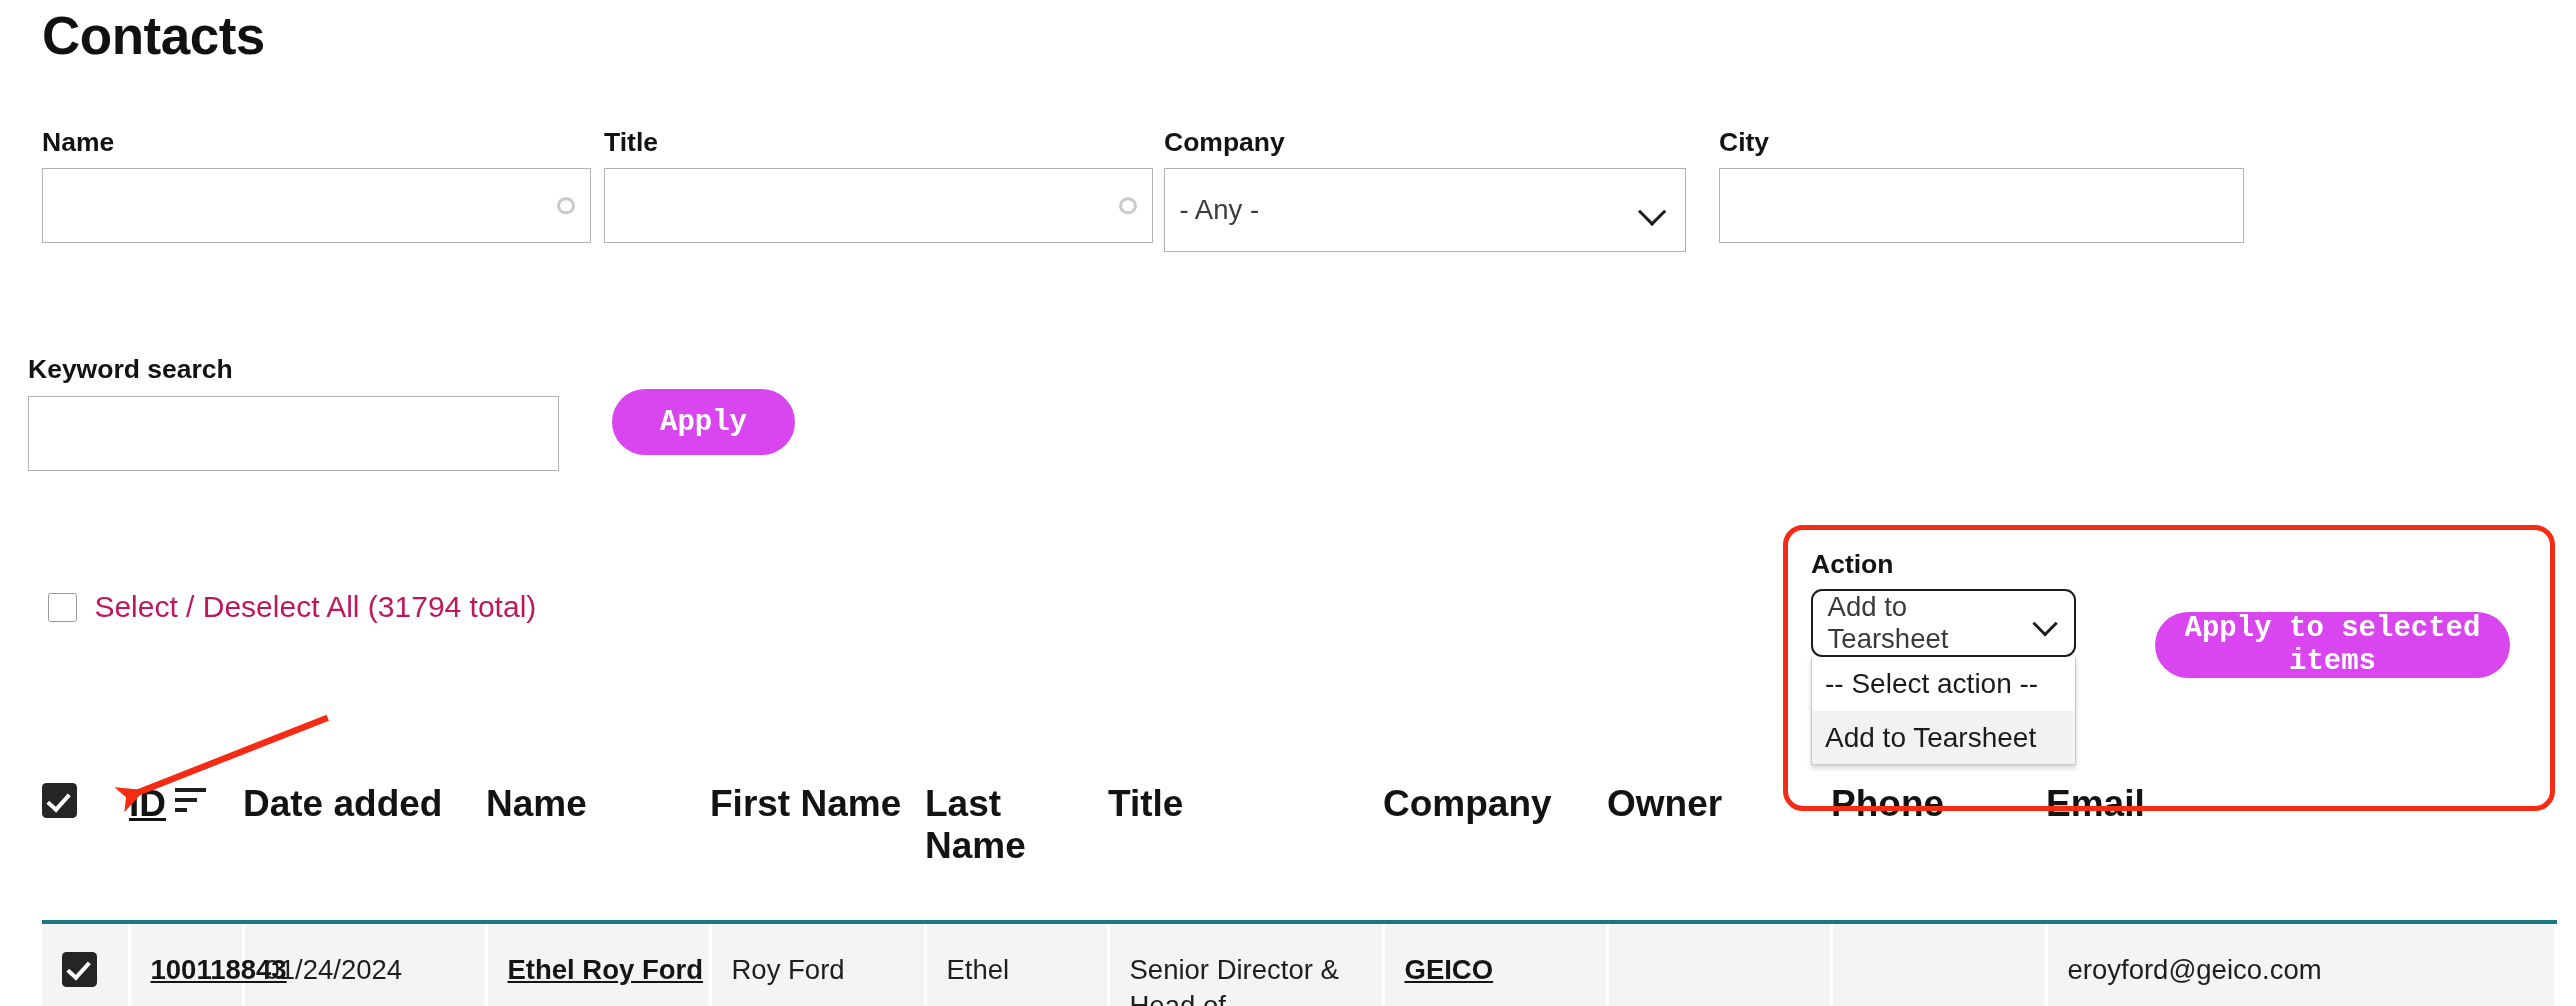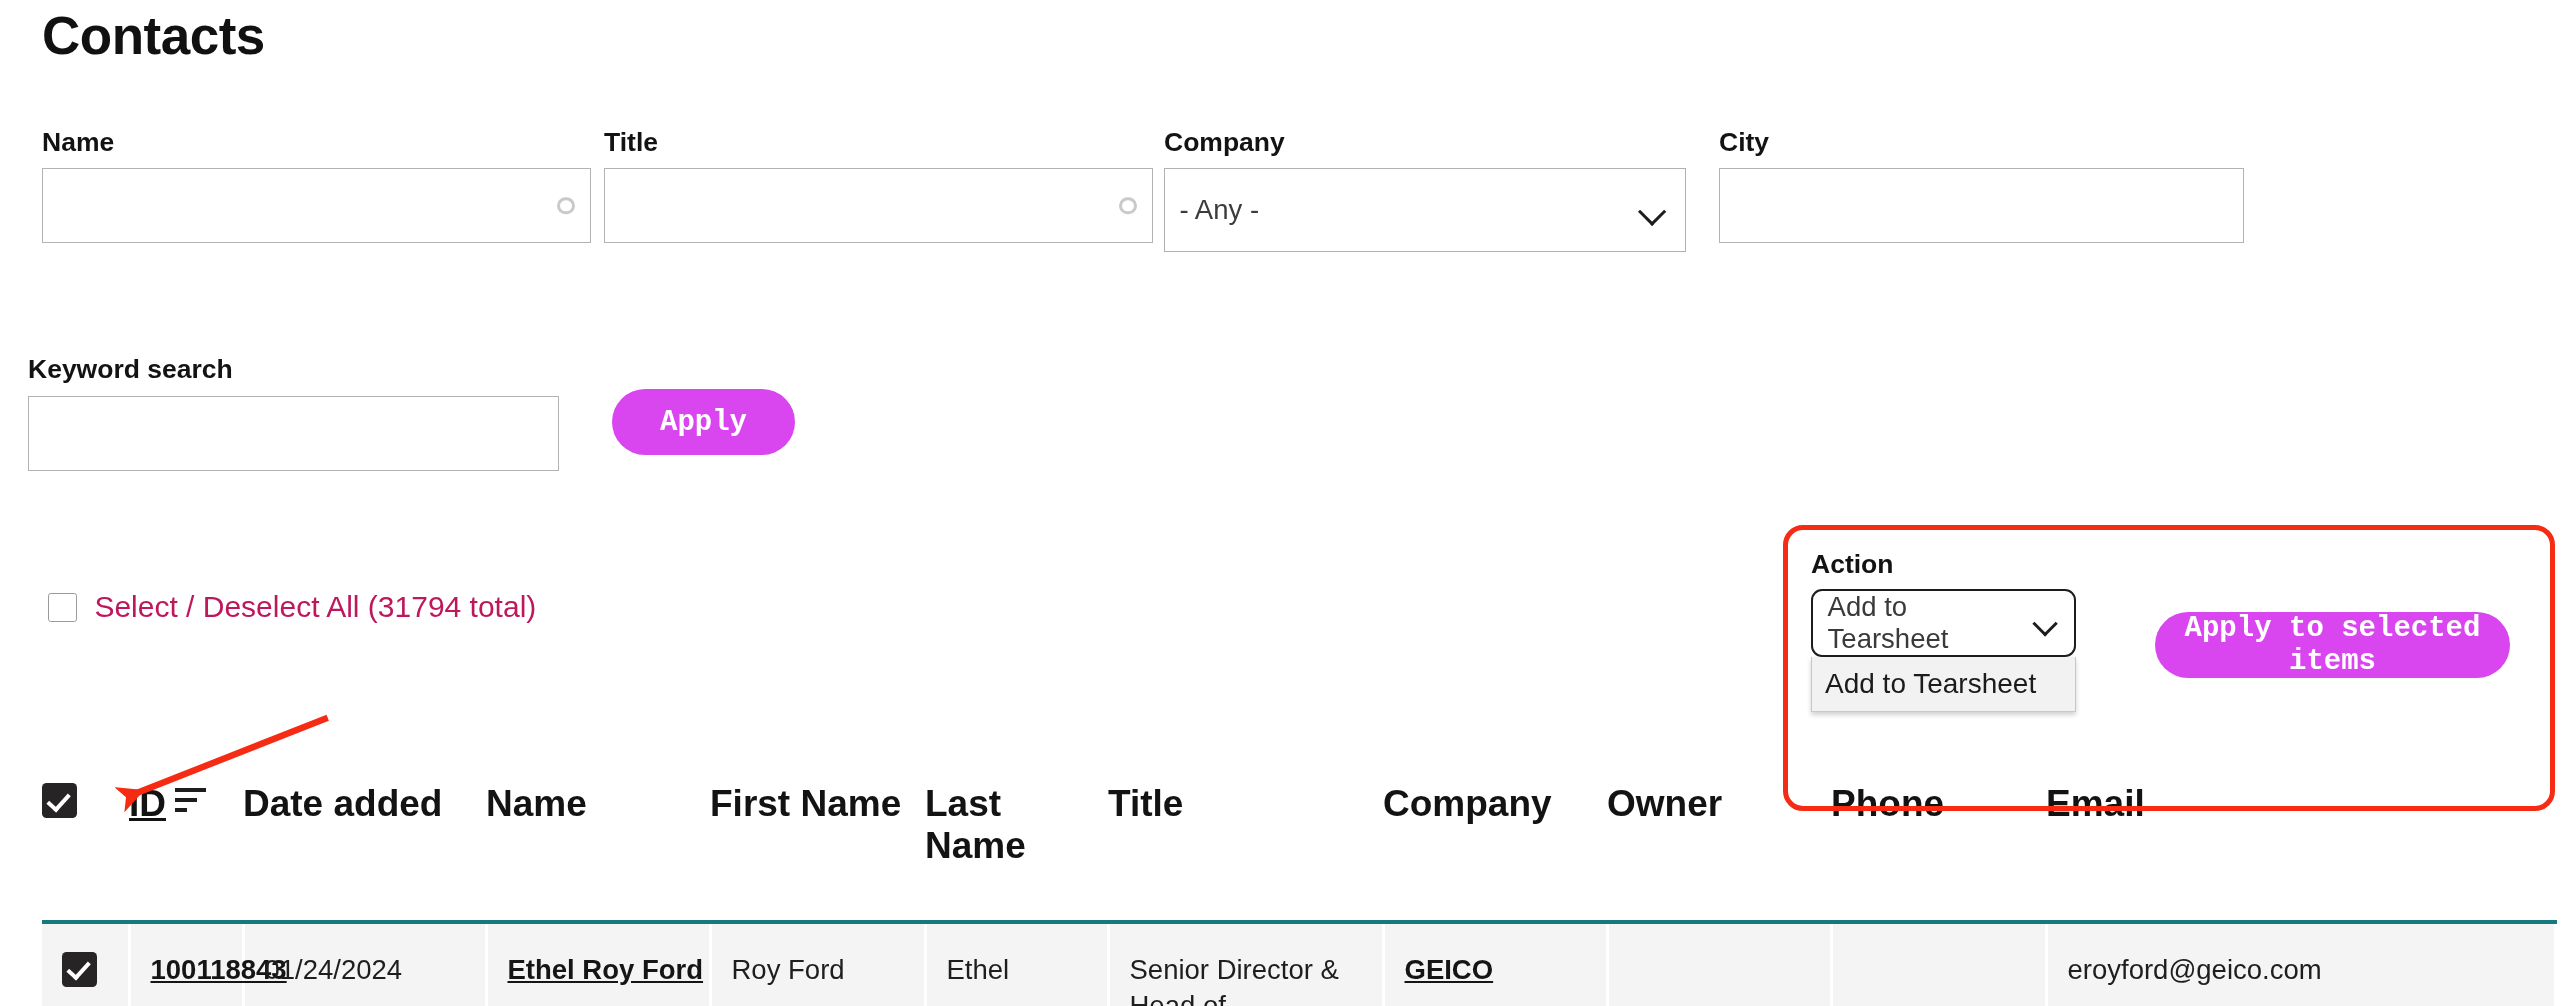--- a/index.html
+++ b/index.html
@@ -394,20 +394,21 @@
 
 <div class="action-highlight"></div>
 
 <div class="action-panel">
   <div class="action-label">Action</div>
   <div class="action-select">
     <span>Add to Tearsheet</span>
     <span class="chev"></span>
   </div>
   <div class="options-list">
+    <div class="option">-- Select action --</div>
     <div class="option sel">Add to Tearsheet</div>
   </div>
 </div>
 
 <button class="btn-dark apply-selected-btn">Apply to selected items</button>
 
 <table class="table">
   <colgroup>
     <col style="width:87px">
     <col style="width:114px">

